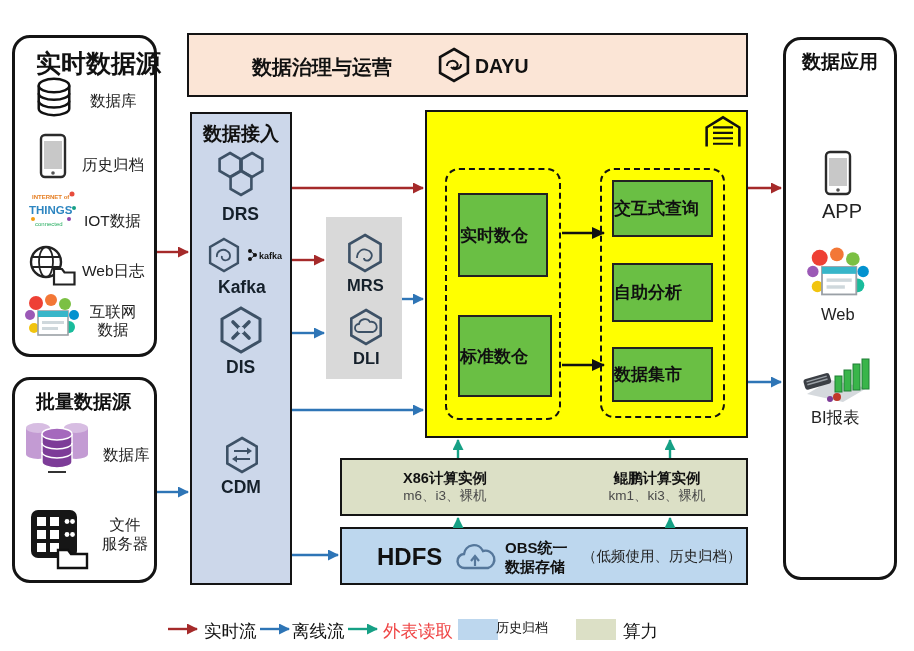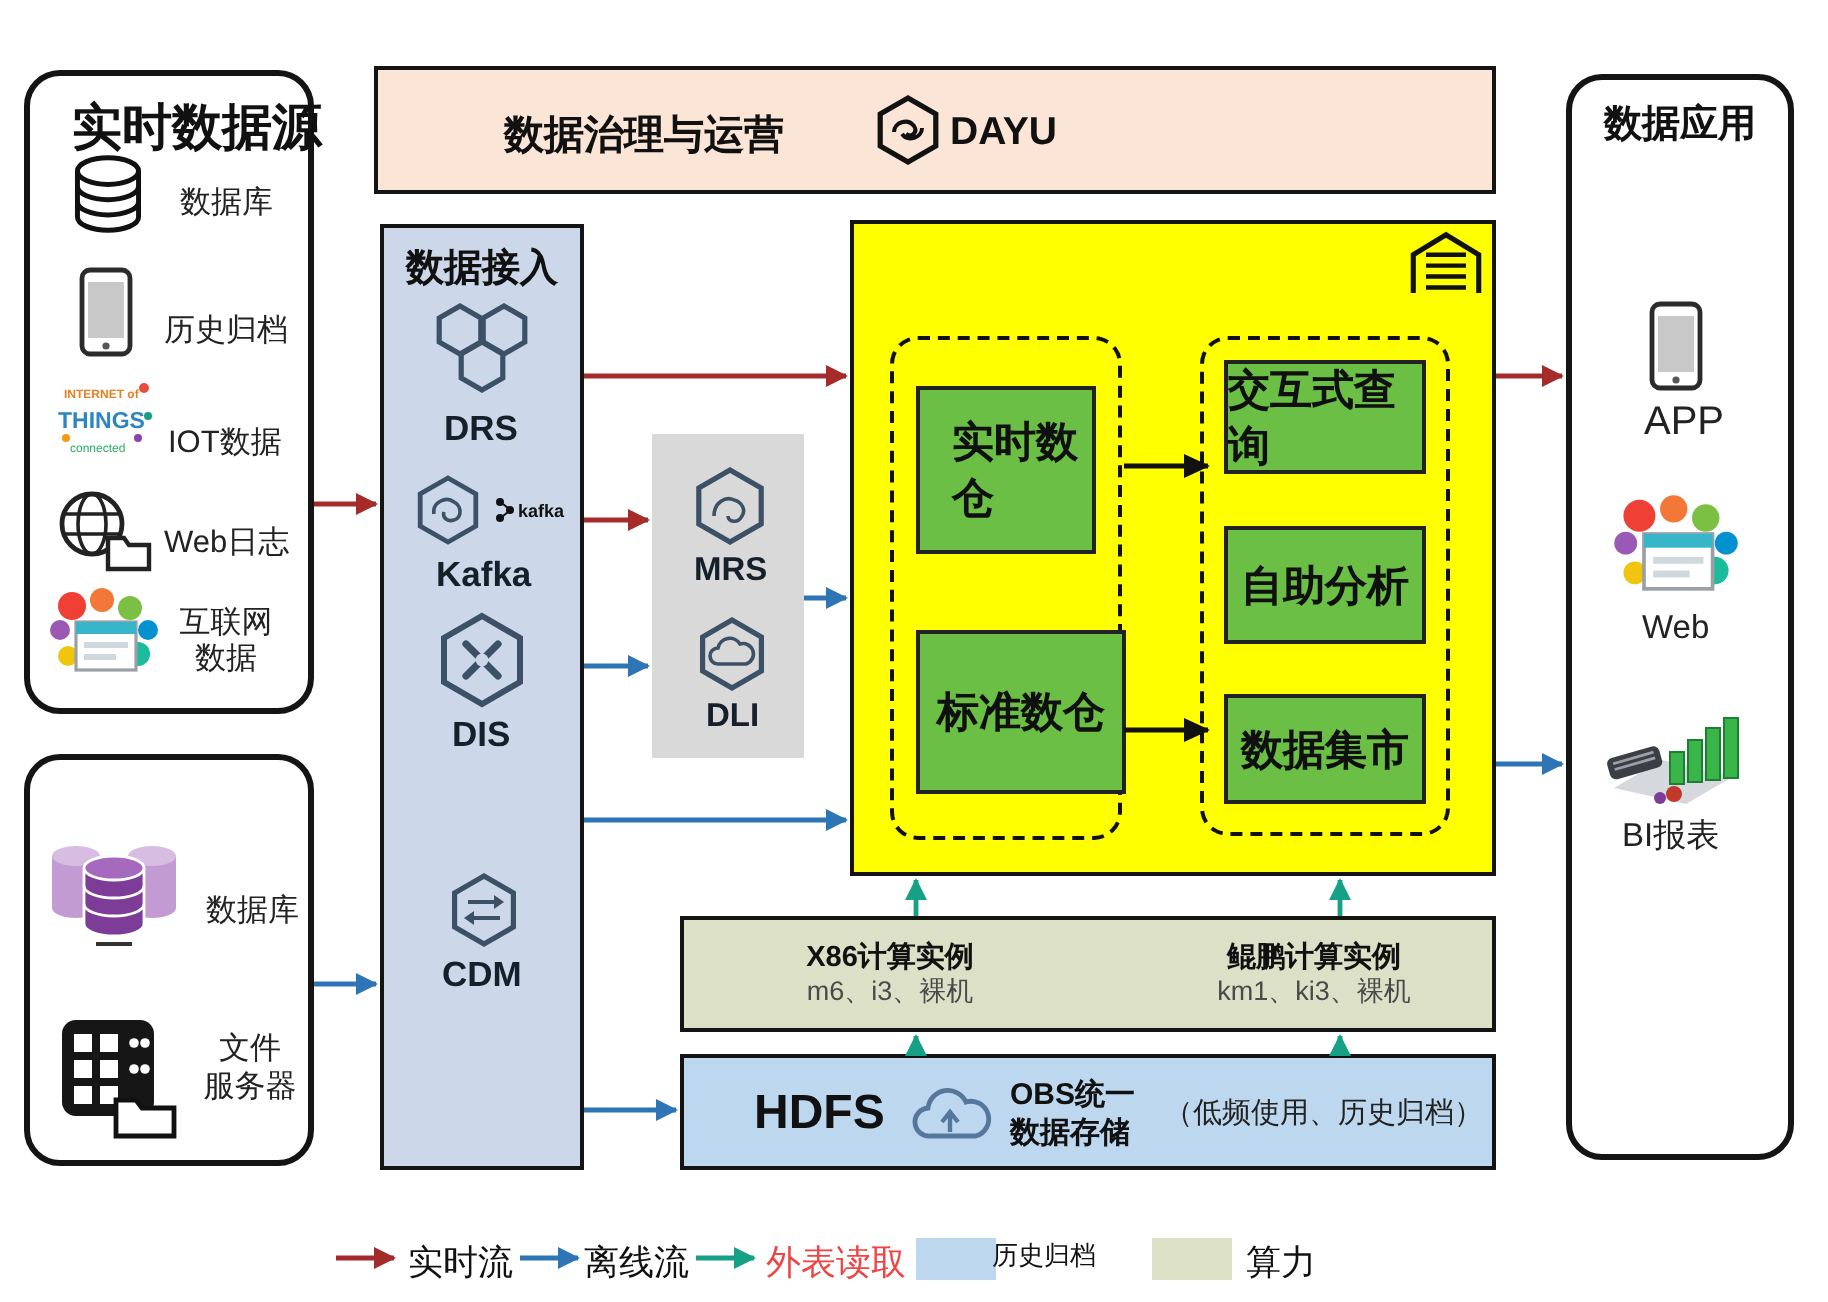--- a/index.html
+++ b/index.html
@@ -4,21 +4,21 @@
 <style>
   html,body{margin:0;padding:0;background:#fff;}
   body{font-family:"Liberation Sans",sans-serif;}
   #canvas{position:relative;width:914px;height:651px;background:#fff;overflow:hidden;}
   .box{position:absolute;box-sizing:border-box;}
   .rounded{border:3px solid #141414;border-radius:18px;background:#fff;}
   .ttl{position:absolute;font-weight:bold;color:#111;white-space:nowrap;}
   .lbl{position:absolute;color:#222;white-space:nowrap;}
   .lblw{position:absolute;color:#222;text-align:center;white-space:pre-line;}
   .svclbl{position:absolute;font-weight:bold;color:#15202b;white-space:nowrap;}
-  .green{position:absolute;background:#6abf44;border:2px solid #222;box-sizing:border-box;display:flex;align-items:center;justify-content:center;font-weight:bold;font-size:21px;color:#101010;}
+  .green{position:absolute;background:#6abf44;border:2px solid #222;box-sizing:border-box;display:flex;align-items:center;font-weight:bold;font-size:17px;color:#101010;}
   .dashed{position:absolute;border:2.5px dashed #111;border-radius:14px;box-sizing:border-box;}
   .ico{position:absolute;}
   svg{display:block;}
 </style>
 </head>
 <body>
 
 <div id="canvas">
 
   <div class="box rounded" style="left:12px;top:35px;width:145px;height:322px;"></div>
@@ -62,20 +62,21 @@
     <circle cx="10" cy="35" r="5" fill="#f1c40f"></circle>
     <rect x="14" y="18" width="30" height="24" fill="#fff" stroke="#9aa0a6" stroke-width="1.6"></rect>
     <rect x="14" y="18" width="30" height="6" fill="#38b6c9"></rect>
     <rect x="18" y="28" width="22" height="3" fill="#cfd8dc"></rect>
       <rect x="18" y="34" width="16" height="3" fill="#cfd8dc"></rect>
   </svg>
   <div class="lblw" style="left:89px;top:303px;width:48px;font-size:15.5px;line-height:1.15;">互联网
 数据</div>
 
   <div class="box rounded" style="left:12px;top:377px;width:145px;height:206px;"></div>
+  <div class="ttl" style="left:36px;top:389px;font-size:19px;">批量数据源</div>
   <svg class="ico" style="left:20px;top:412px;" width="74" height="64" viewBox="0 0 74 64">
     <path d="M6 16 v26 a12 5 0 0 0 24 0 v-26" fill="#c39bd3"></path>
       <ellipse cx="18" cy="16" rx="12" ry="5" fill="#d7bde2"></ellipse>
     <path d="M44 16 v26 a12 5 0 0 0 24 0 v-26" fill="#c39bd3"></path>
       <ellipse cx="56" cy="16" rx="12" ry="5" fill="#d7bde2"></ellipse>
     <path d="M22 22 v28 a15 6 0 0 0 30 0 v-28" fill="#7d3c98" stroke="#fff" stroke-width="1.4"></path>
     <ellipse cx="37" cy="22" rx="15" ry="6" fill="#a569bd" stroke="#fff" stroke-width="1.4"></ellipse>
     <path d="M22 31 a15 6 0 0 0 30 0 M22 40 a15 6 0 0 0 30 0" fill="none" stroke="#fff" stroke-width="1.4"></path>
     <path d="M28 60 h18" stroke="#333" stroke-width="2"></path>
   </svg>
@@ -151,24 +152,24 @@
   </svg>
   <div class="svclbl" style="left:353px;top:349px;font-size:16.5px;">DLI</div>
 
   <div class="box" style="left:425px;top:110px;width:323px;height:328px;background:#ffff00;border:2.6px solid #141414;"></div>
   <svg class="ico" style="left:703px;top:113px;" width="40" height="36" viewBox="0 0 44 38">
     <path d="M4 36 V15 L22 4 L40 15 V36" fill="none" stroke="#111" stroke-width="2.8"></path>
     <path d="M11 15 h22 M11 21 h22 M11 27 h22 M11 33 h22" stroke="#111" stroke-width="2.4"></path>
   </svg>
   <div class="dashed" style="left:445px;top:168px;width:116px;height:252px;"></div>
   <div class="dashed" style="left:600px;top:168px;width:125px;height:250px;"></div>
-  <div class="green" style="left:458px;top:193px;width:90px;height:84px;padding-left:16px;">
+  <div class="green" style="left:458px;top:193px;width:90px;height:84px;">
       <span>实时数仓</span>
     </div>
-  <div class="green" style="left:458px;top:315px;width:105px;height:82px;">
+  <div class="green" style="left:458px;top:315px;width:94px;height:82px;">
       <span>标准数仓</span>
     </div>
   <div class="green" style="left:612px;top:180px;width:101px;height:57px;">
       <span>交互式查询</span>
     </div>
   <div class="green" style="left:612px;top:263px;width:101px;height:59px;">
       <span>自助分析</span>
     </div>
   <div class="green" style="left:612px;top:347px;width:101px;height:55px;">
       <span>数据集市</span>

